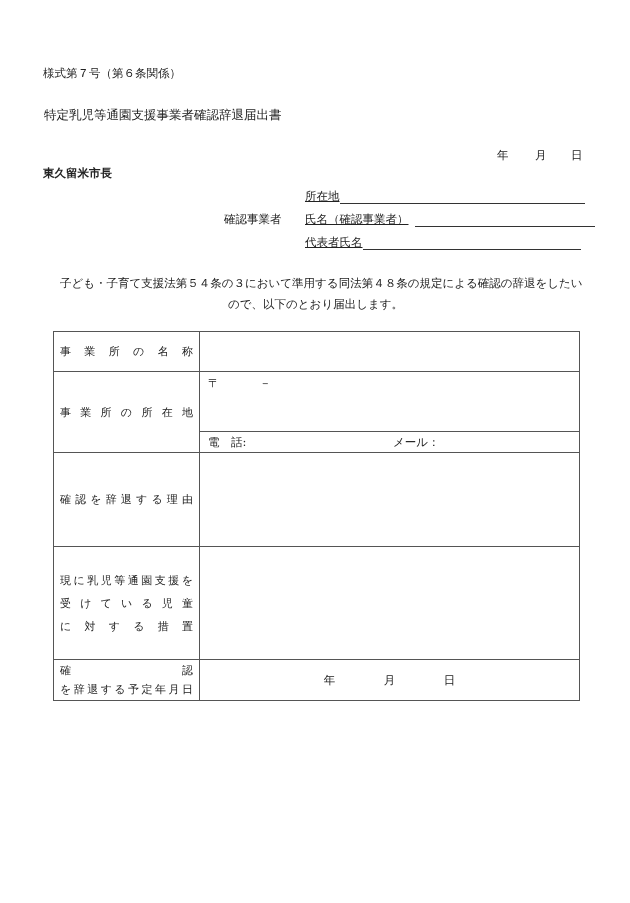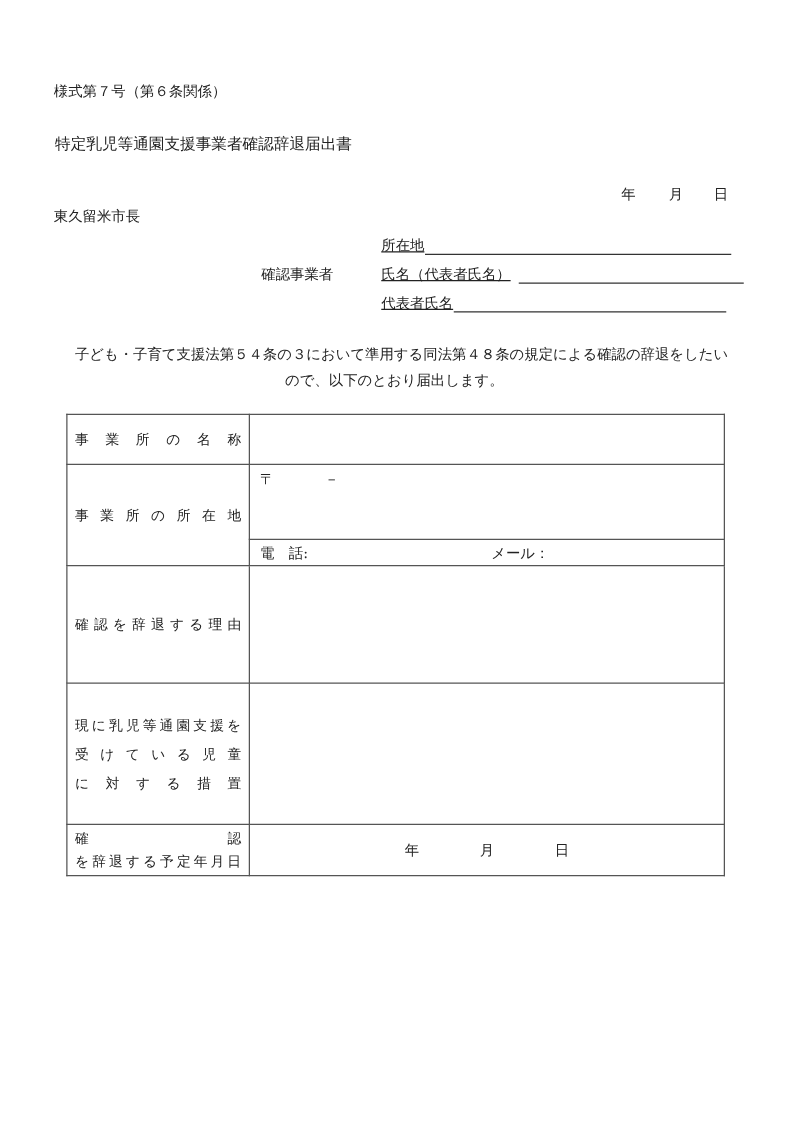--- a/index.html
+++ b/index.html
@@ -6,22 +6,22 @@
     body {
       width: 630px; height: 903px; position: relative; overflow: hidden;
       font-family: "DejaVu Serif", "Liberation Serif", serif;
       color: #222222; font-size: 11.5px;
     }
     .abs { position: absolute; white-space: nowrap; }
     .form-no { left: 43px; top: 66px; }
     .title { left: 0; width: 612px; top: 107px; text-align: left; font-size: 12.5px; padding-left: 44px; }
     .date-top { top: 148px; left: 497px; }
     .date-top span { display: inline-block; }
-    .addressee { left: 43px; top: 166px; }
-    .applicant-label { left: 209px; top: 212px; }
+    .addressee { left: 43px; top: 166px; font-weight: bold; }
+    .applicant-label { left: 224px; top: 212px; }
     .field-row { left: 305px; display: flex; align-items: flex-end; text-decoration: underline; }
     .field-row .uline { border-bottom: 1px solid #333; height: 12px; }
     .para { left: 43px; top: 273px; width: 545px; line-height: 21px; white-space: normal; text-indent: 1em; text-align: center; }
     table.form {
       position: absolute; left: 53px; top: 331px; width: 527px;
       border-collapse: collapse; table-layout: fixed;
     }
     table.form td { border: 1px solid #555; padding: 0; vertical-align: middle; }
     td.label { width: 133px; padding: 0 6px !important; font-size: 11px; letter-spacing: 0; }
     .spread { display: flex; justify-content: space-between; }
@@ -44,21 +44,21 @@
 
 <div class="abs addressee">東久留米市長</div>
 
 <div class="abs applicant-label">確認事業者</div>
 
 <div class="abs field-row" style="top:189px">
   <span>所在地</span>
   <span class="uline" style="width:245px"></span>
 </div>
 <div class="abs field-row" style="top:212px">
-  <span>氏名（代表者氏名）</span>
+  <span>氏名（確認事業者）</span>
   <span class="uline" style="width:180px; margin-left:6px"></span>
 </div>
 <div class="abs field-row" style="top:235px">
   <span>代表者氏名</span>
   <span class="uline" style="width:218px"></span>
 </div>
 
 <div class="abs para">子ども・子育て支援法第５４条の３において準用する同法第４８条の規定による確認の辞退をしたいので、以下のとおり届出します。</div>
 
 <table class="form">

